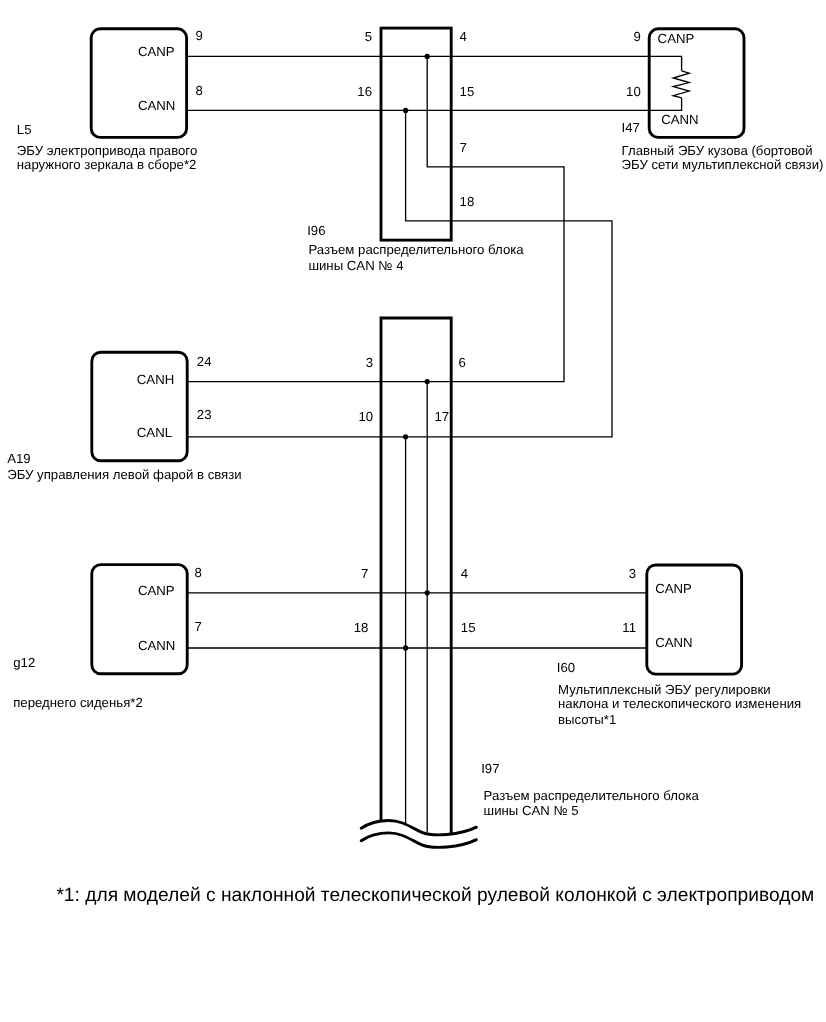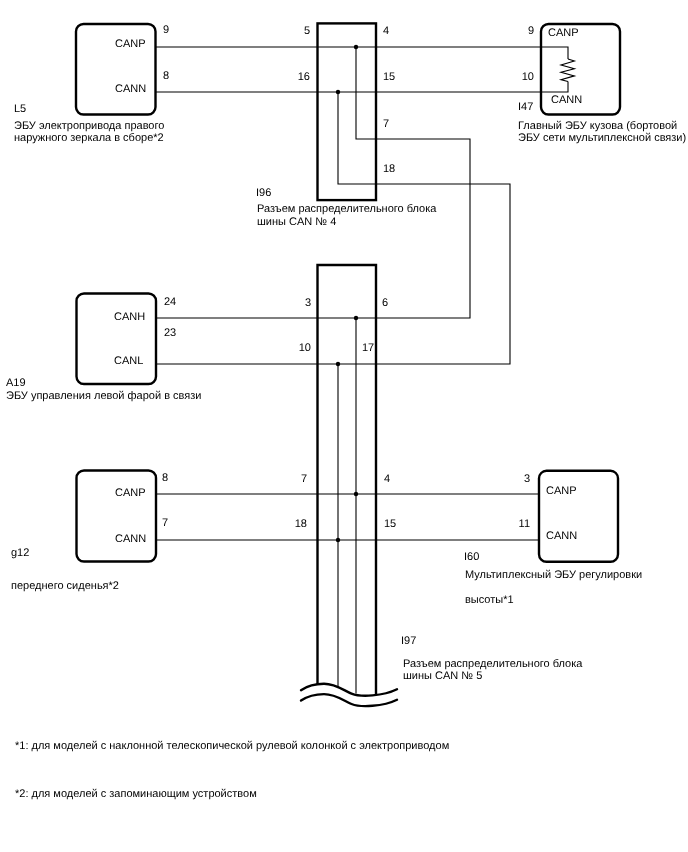--- a/index.html
+++ b/index.html
@@ -8,21 +8,21 @@
        -webkit-font-smoothing:antialiased;
        text-rendering:geometricPrecision;}
   #root{ -webkit-font-smoothing:antialiased; }
   .lbl,.pinnum,.pinname,.foot{ -webkit-font-smoothing:antialiased; will-change:transform; transform:translateZ(0); }
   #root{position:relative;width:688px;height:852px;background:#fff;}
   #wires{position:absolute;left:0;top:0;width:688px;height:852px;}
   .lbl{position:absolute;font-size:11px;line-height:12.8px;color:#000;white-space:pre;}
   .pinnum{position:absolute;font-size:11px;line-height:11px;color:#000;white-space:nowrap;}
   .pinnum.r{text-align:right;}
   .pinname{position:absolute;font-size:11px;line-height:11px;color:#000;white-space:nowrap;}
-  .foot{position:absolute;font-size:11px;line-height:11px;color:#000;white-space:pre;}
+  .foot{position:absolute;font-size:16px;line-height:11px;color:#000;white-space:pre;margin-left:32px;}
 </style>
 </head>
 <body>
 
 <div id="root">
  <svg id="wires" viewBox="0 0 688 852" width="688" height="852">
   <g fill="none" stroke="#000" stroke-width="1.1" shape-rendering="geometricPrecision">
 
    <path d="M155.5 47 H541.5"></path>
    <path d="M155.5 92 H541.5"></path>
@@ -85,21 +85,21 @@
  <div class="pinnum" style="left:162.50px;top:70.65px">8</div>
  <div class="pinnum r" style="left:259.85px;width:50px;top:26.15px">5</div>
  <div class="pinnum r" style="left:259.85px;width:50px;top:71.65px">16</div>
  <div class="pinnum" style="left:382.50px;top:26.15px">4</div>
  <div class="pinnum" style="left:382.50px;top:71.65px">15</div>
  <div class="pinnum" style="left:382.50px;top:118.65px">7</div>
  <div class="pinnum" style="left:382.50px;top:163.65px">18</div>
  <div class="pinnum r" style="left:483.65px;width:50px;top:26.15px">9</div>
  <div class="pinnum r" style="left:483.65px;width:50px;top:71.65px">10</div>
  <div class="pinnum" style="left:163.60px;top:296.65px">24</div>
- <div class="pinnum" style="left:163.60px;top:328px">23</div>
+ <div class="pinnum" style="left:163.60px;top:341px">23</div>
  <div class="pinnum r" style="left:260.60px;width:50px;top:297.65px">3</div>
  <div class="pinnum r" style="left:260.60px;width:50px;top:343.15px">10</div>
  <div class="pinnum" style="left:382.00px;top:297.65px">6</div>
  <div class="pinnum" style="left:362px;top:343.15px">17</div>
  <div class="pinnum" style="left:162.20px;top:472.65px">8</div>
  <div class="pinnum" style="left:162.20px;top:518.15px">7</div>
  <div class="pinnum r" style="left:256.70px;width:50px;top:473.65px">7</div>
  <div class="pinnum r" style="left:256.70px;width:50px;top:519.15px">18</div>
  <div class="pinnum" style="left:384.40px;top:473.65px">4</div>
  <div class="pinnum" style="left:384.40px;top:519.15px">15</div>
@@ -119,21 +119,21 @@
  <div class="lbl" style="left:257px;top:216px">шины CAN № 4</div>
 
  <div class="lbl" style="left:5.8px;top:377px">A19</div>
  <div class="lbl" style="left:5.8px;top:390.3px">ЭБУ управления левой фарой в связи</div>
 
  <div class="lbl" style="left:11.4px;top:547px">g12</div>
  <div class="lbl" style="left:11.4px;top:580.1px">переднего сиденья*2</div>
 
  <div class="lbl" style="left:464.40px;top:551px">I60</div>
  <div class="lbl" style="left:465.00px;top:568.5px">Мультиплексный ЭБУ регулировки</div>
+ <div class="lbl" style="left:465.00px;top:581.3px">наклона и телескопического изменения</div>
  <div class="lbl" style="left:465.00px;top:594.1px">высоты*1</div>
 
  <div class="lbl" style="left:401.40px;top:635px">I97</div>
  <div class="lbl" style="left:402.7px;top:657.5px">Разъем распределительного блока</div>
  <div class="lbl" style="left:402.7px;top:670.3px">шины CAN № 5</div>
 
  <div class="foot" style="left:14.8px;top:741px">*1: для моделей с наклонной телескопической рулевой колонкой с электроприводом</div>
- <div class="foot" style="left:14.8px;top:789px">*2: для моделей с запоминающим устройством</div>
 </div>
 
 </body></html>

